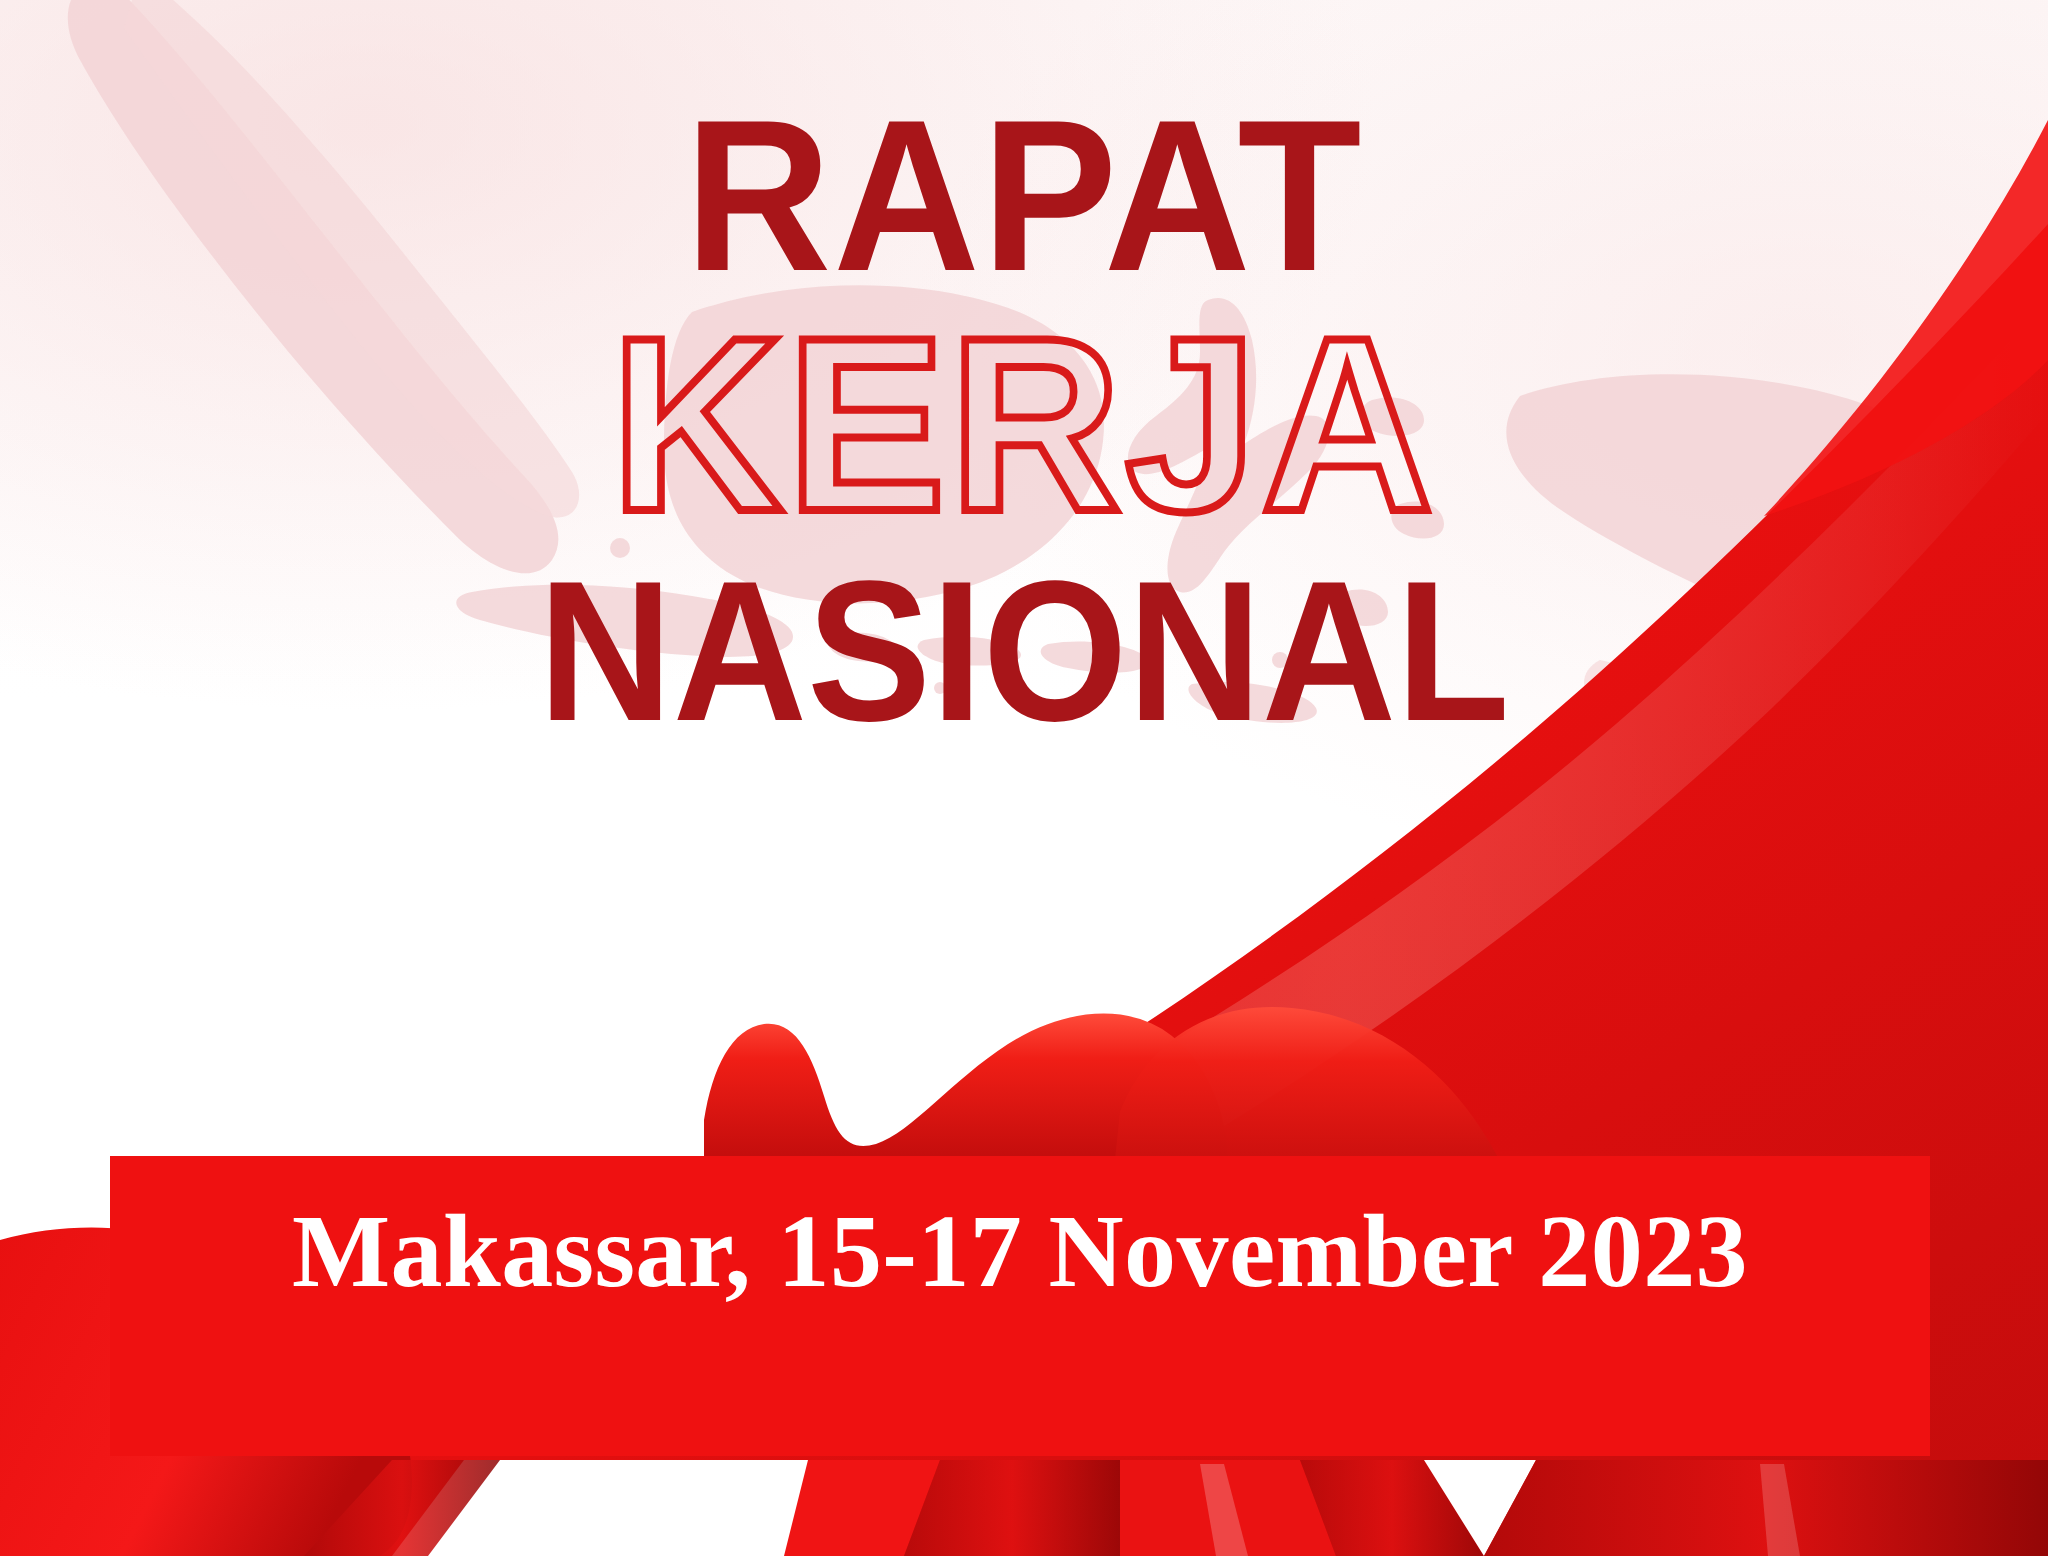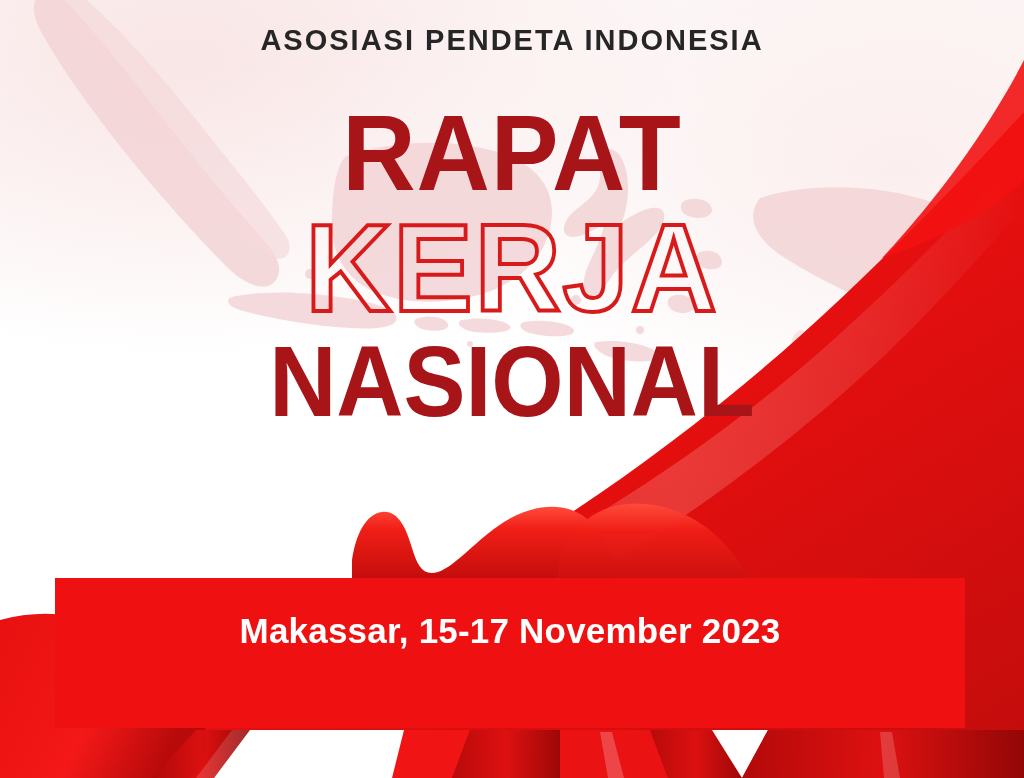--- a/index.html
+++ b/index.html
@@ -106,27 +106,26 @@
     width: 910px;
     height: 150px;
     background: #ef1111;
     z-index: 5;
     box-sizing: border-box;
     padding: 14px 0 0 0;
     text-align: center;
   }
   .info-line {
     color: #ffffff;
-    font-size: 35px;
+    font-size: 52px;
     font-weight: 700;
     line-height: 1.34;
     letter-spacing: 0.2px;
-    font-family: Liberation Sans, sans-serif;
+    font-family: Liberation Serif, serif;
     white-space: nowrap;
-    margin-top: 16px;
   }
 </style>
 </head>
 <body>
 
 <div id="poster">
 
   <div class="bg-wash"></div>
 
   <svg class="map-layer" viewBox="0 0 1024 778" preserveAspectRatio="none">
@@ -238,21 +237,20 @@
     <path d="M768,730 L1024,730 L1024,778 L742,778 Z" fill="url(#silkDark)" opacity="0.9"></path>
 
     <path d="M300,732 L312,732 L300,778 L286,778 Z" fill="rgba(255,255,255,0.28)"></path>
     <path d="M600,732 L612,732 L624,778 L608,778 Z" fill="rgba(255,255,255,0.22)"></path>
     <path d="M880,732 L892,732 L900,778 L884,778 Z" fill="rgba(255,255,255,0.18)"></path>
 
     <path d="M1024,60 C990,126 940,196 882,258 C950,236 1000,206 1024,180 Z" fill="#f21212" opacity="0.9"></path>
   </svg>
 
   <div class="headline-stack">
-    <div class="assoc-line">ASOSIASI PENDETA INDONESIA</div>
     <div class="word-rapat">RAPAT</div>
     <div class="word-kerja">KERJA</div>
     <div class="word-nasional">NASIONAL</div>
   </div>
 
   <div class="info-banner">
     <div class="info-line">Makassar, 15-17 November 2023</div>
   </div>
 
 </div>

